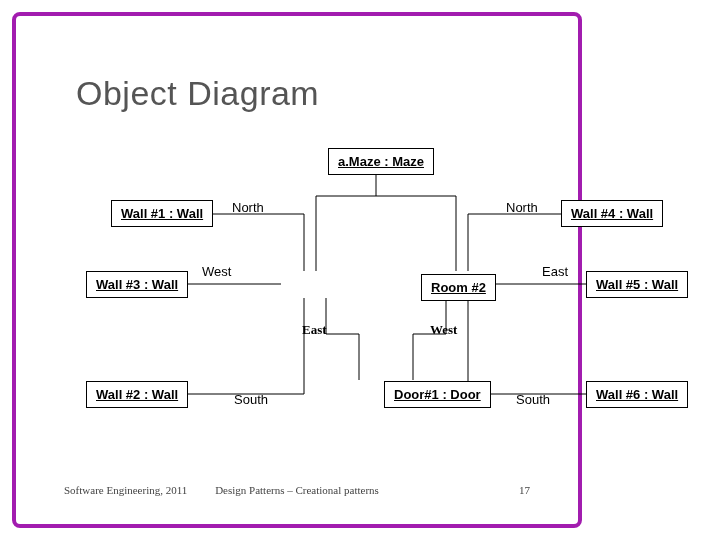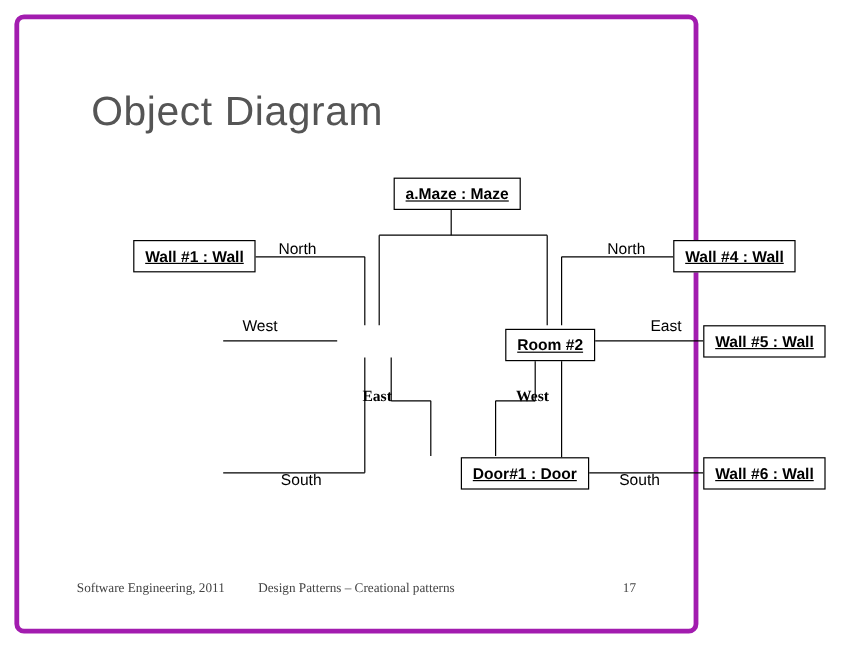--- a/index.html
+++ b/index.html
@@ -131,26 +131,28 @@
       <line x1="390" y1="198" x2="357" y2="198"></line>
       <line x1="357" y1="198" x2="357" y2="244"></line>
     </svg>
 
     <div class="obj" style="left:272px; top:12px;">a.Maze : Maze</div>
 
     <div class="obj" style="left:55px; top:64px;">Wall #1 : Wall</div>
 
     <div class="obj" style="left:505px; top:64px;">Wall #4 : Wall</div>
 
+    <div class="obj" style="left:30px; top:135px;">Wall #3 : Wall</div>
 
 
     <div class="obj" style="left:365px; top:138px;text-decoration:underline;">Room #2</div>
 
     <div class="obj" style="left:530px; top:135px;">Wall #5 : Wall</div>
 
+    <div class="obj" style="left:30px; top:245px;">Wall #2 : Wall</div>
 
     <div class="obj" style="left:280px; top:245px;margin-left:48px;">Door#1 : Door</div>
 
     <div class="obj" style="left:530px; top:245px;">Wall #6 : Wall</div>
 
     <div class="label" style="left:176px; top:64px;">North</div>
     <div class="label" style="left:450px; top:64px;">North</div>
     <div class="label" style="left:146px; top:128px;">West</div>
     <div class="label" style="left:486px; top:128px;">East</div>
     <div class="label serif" style="left:246px; top:186px;">East</div>

